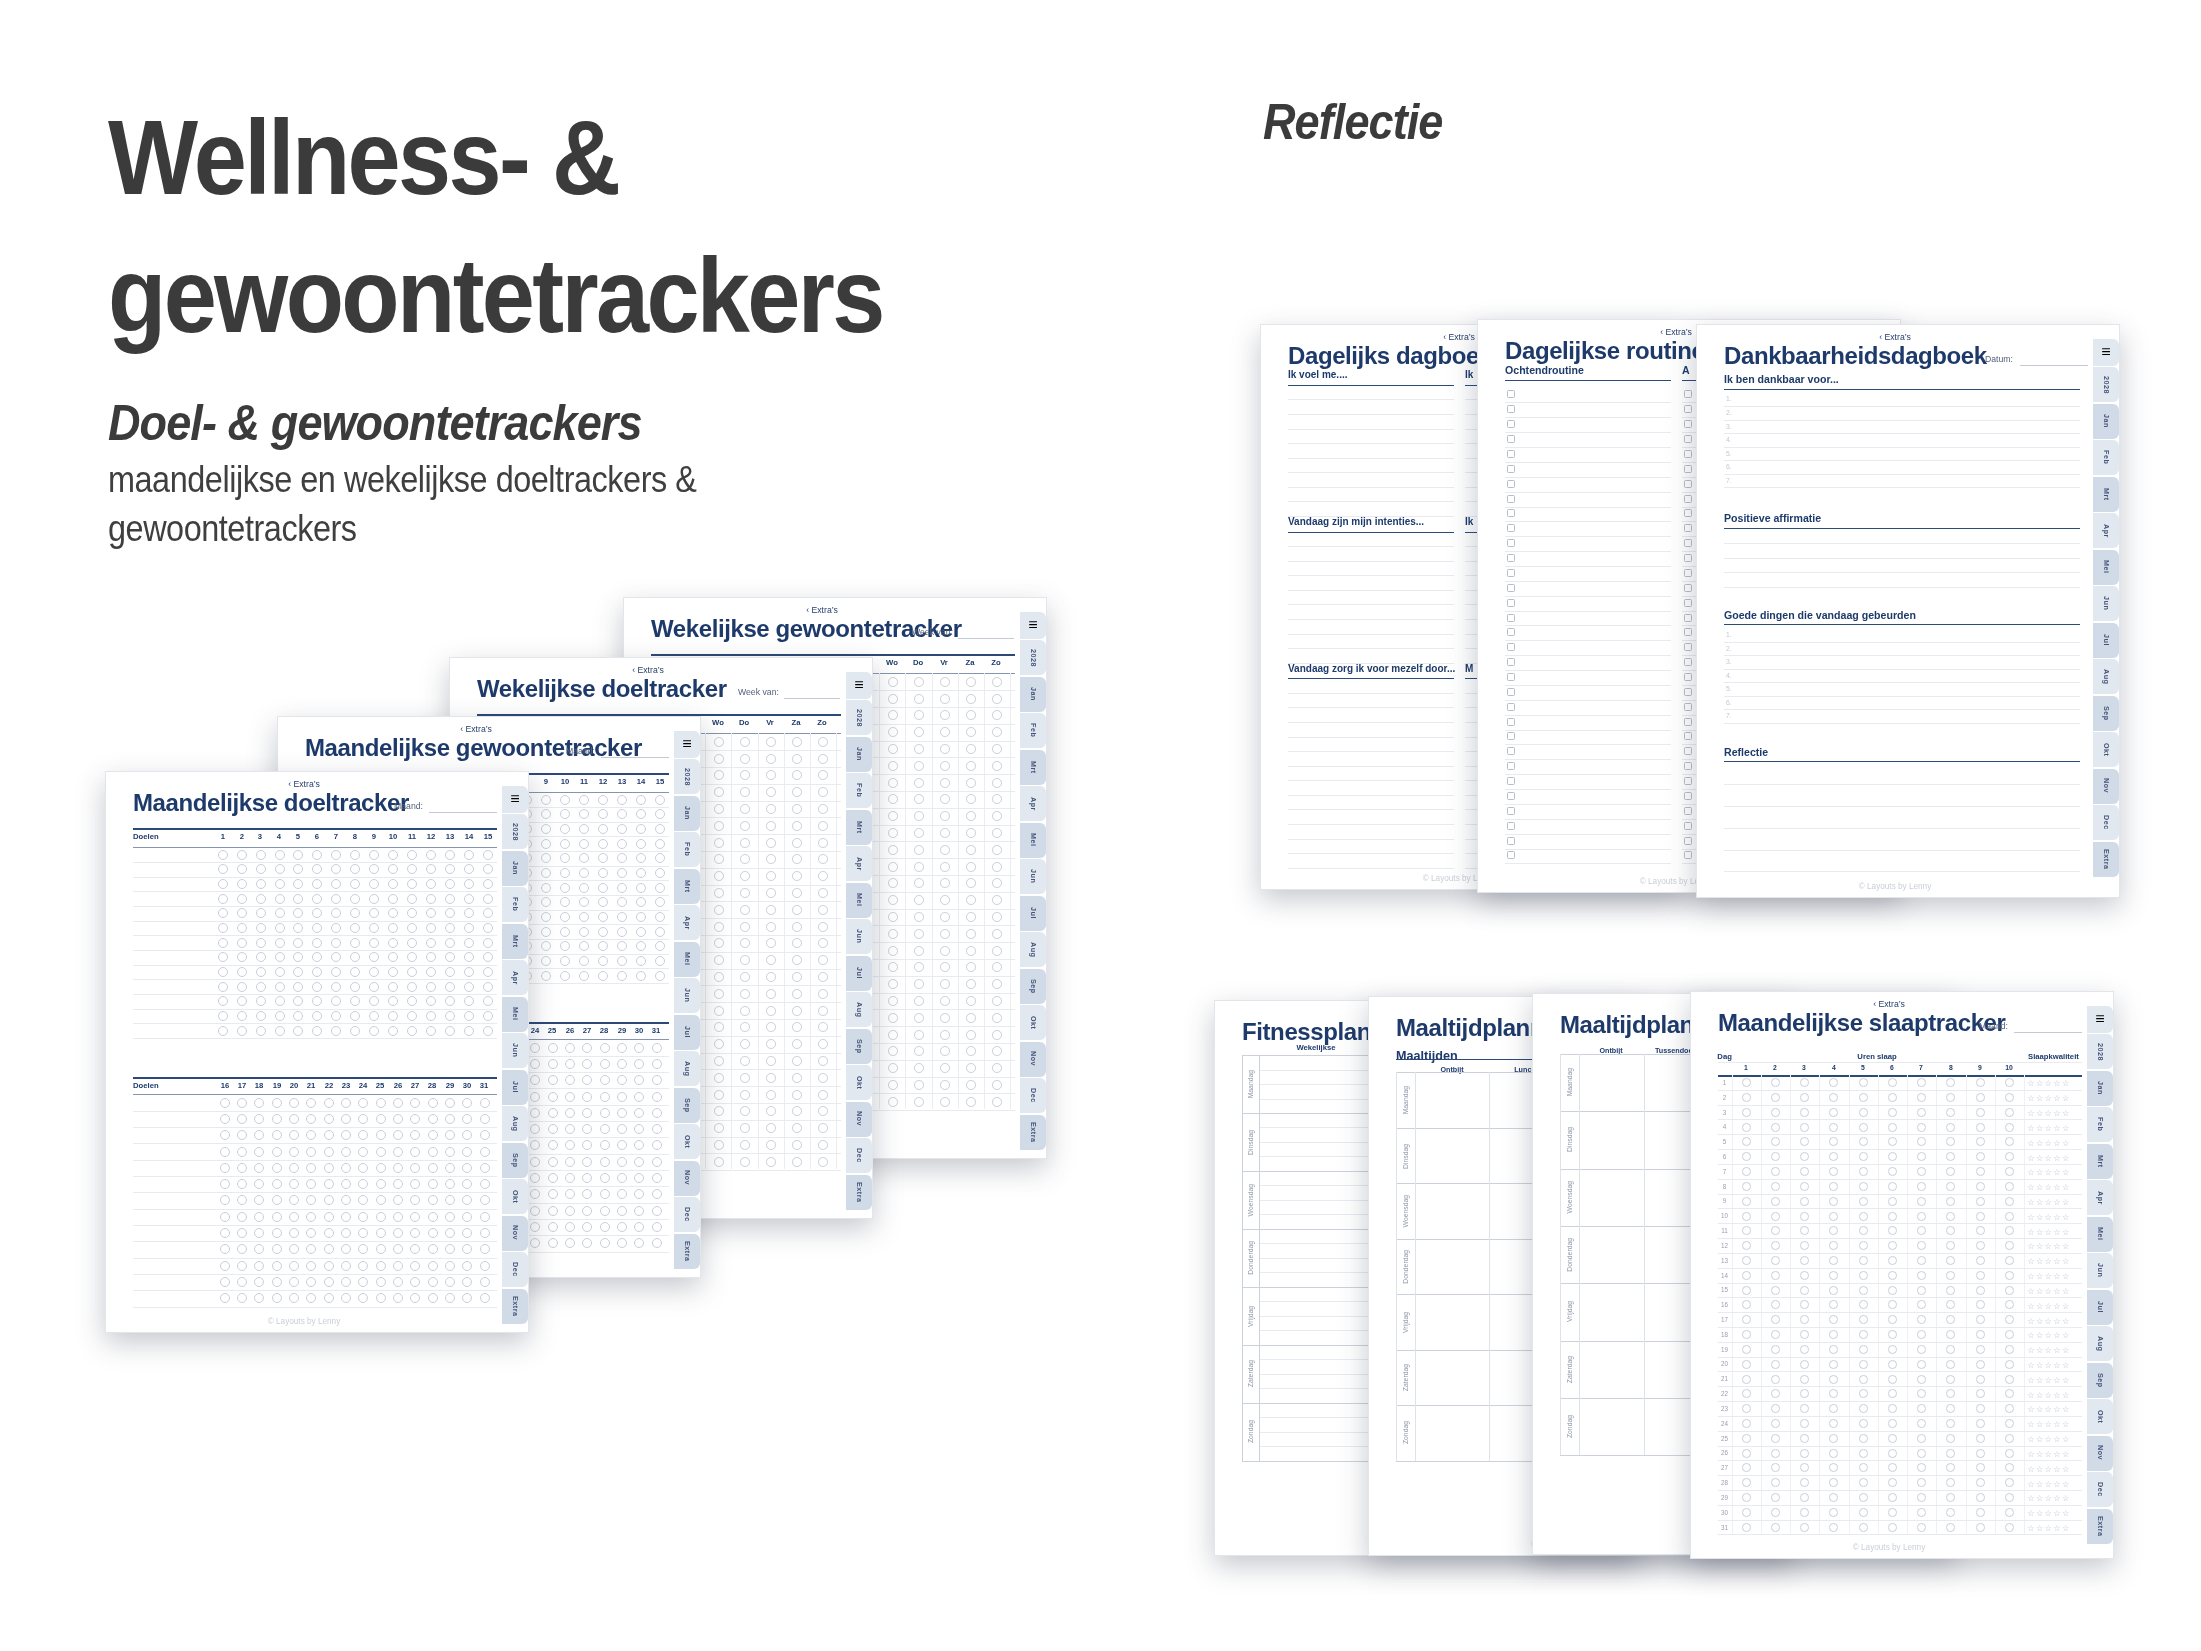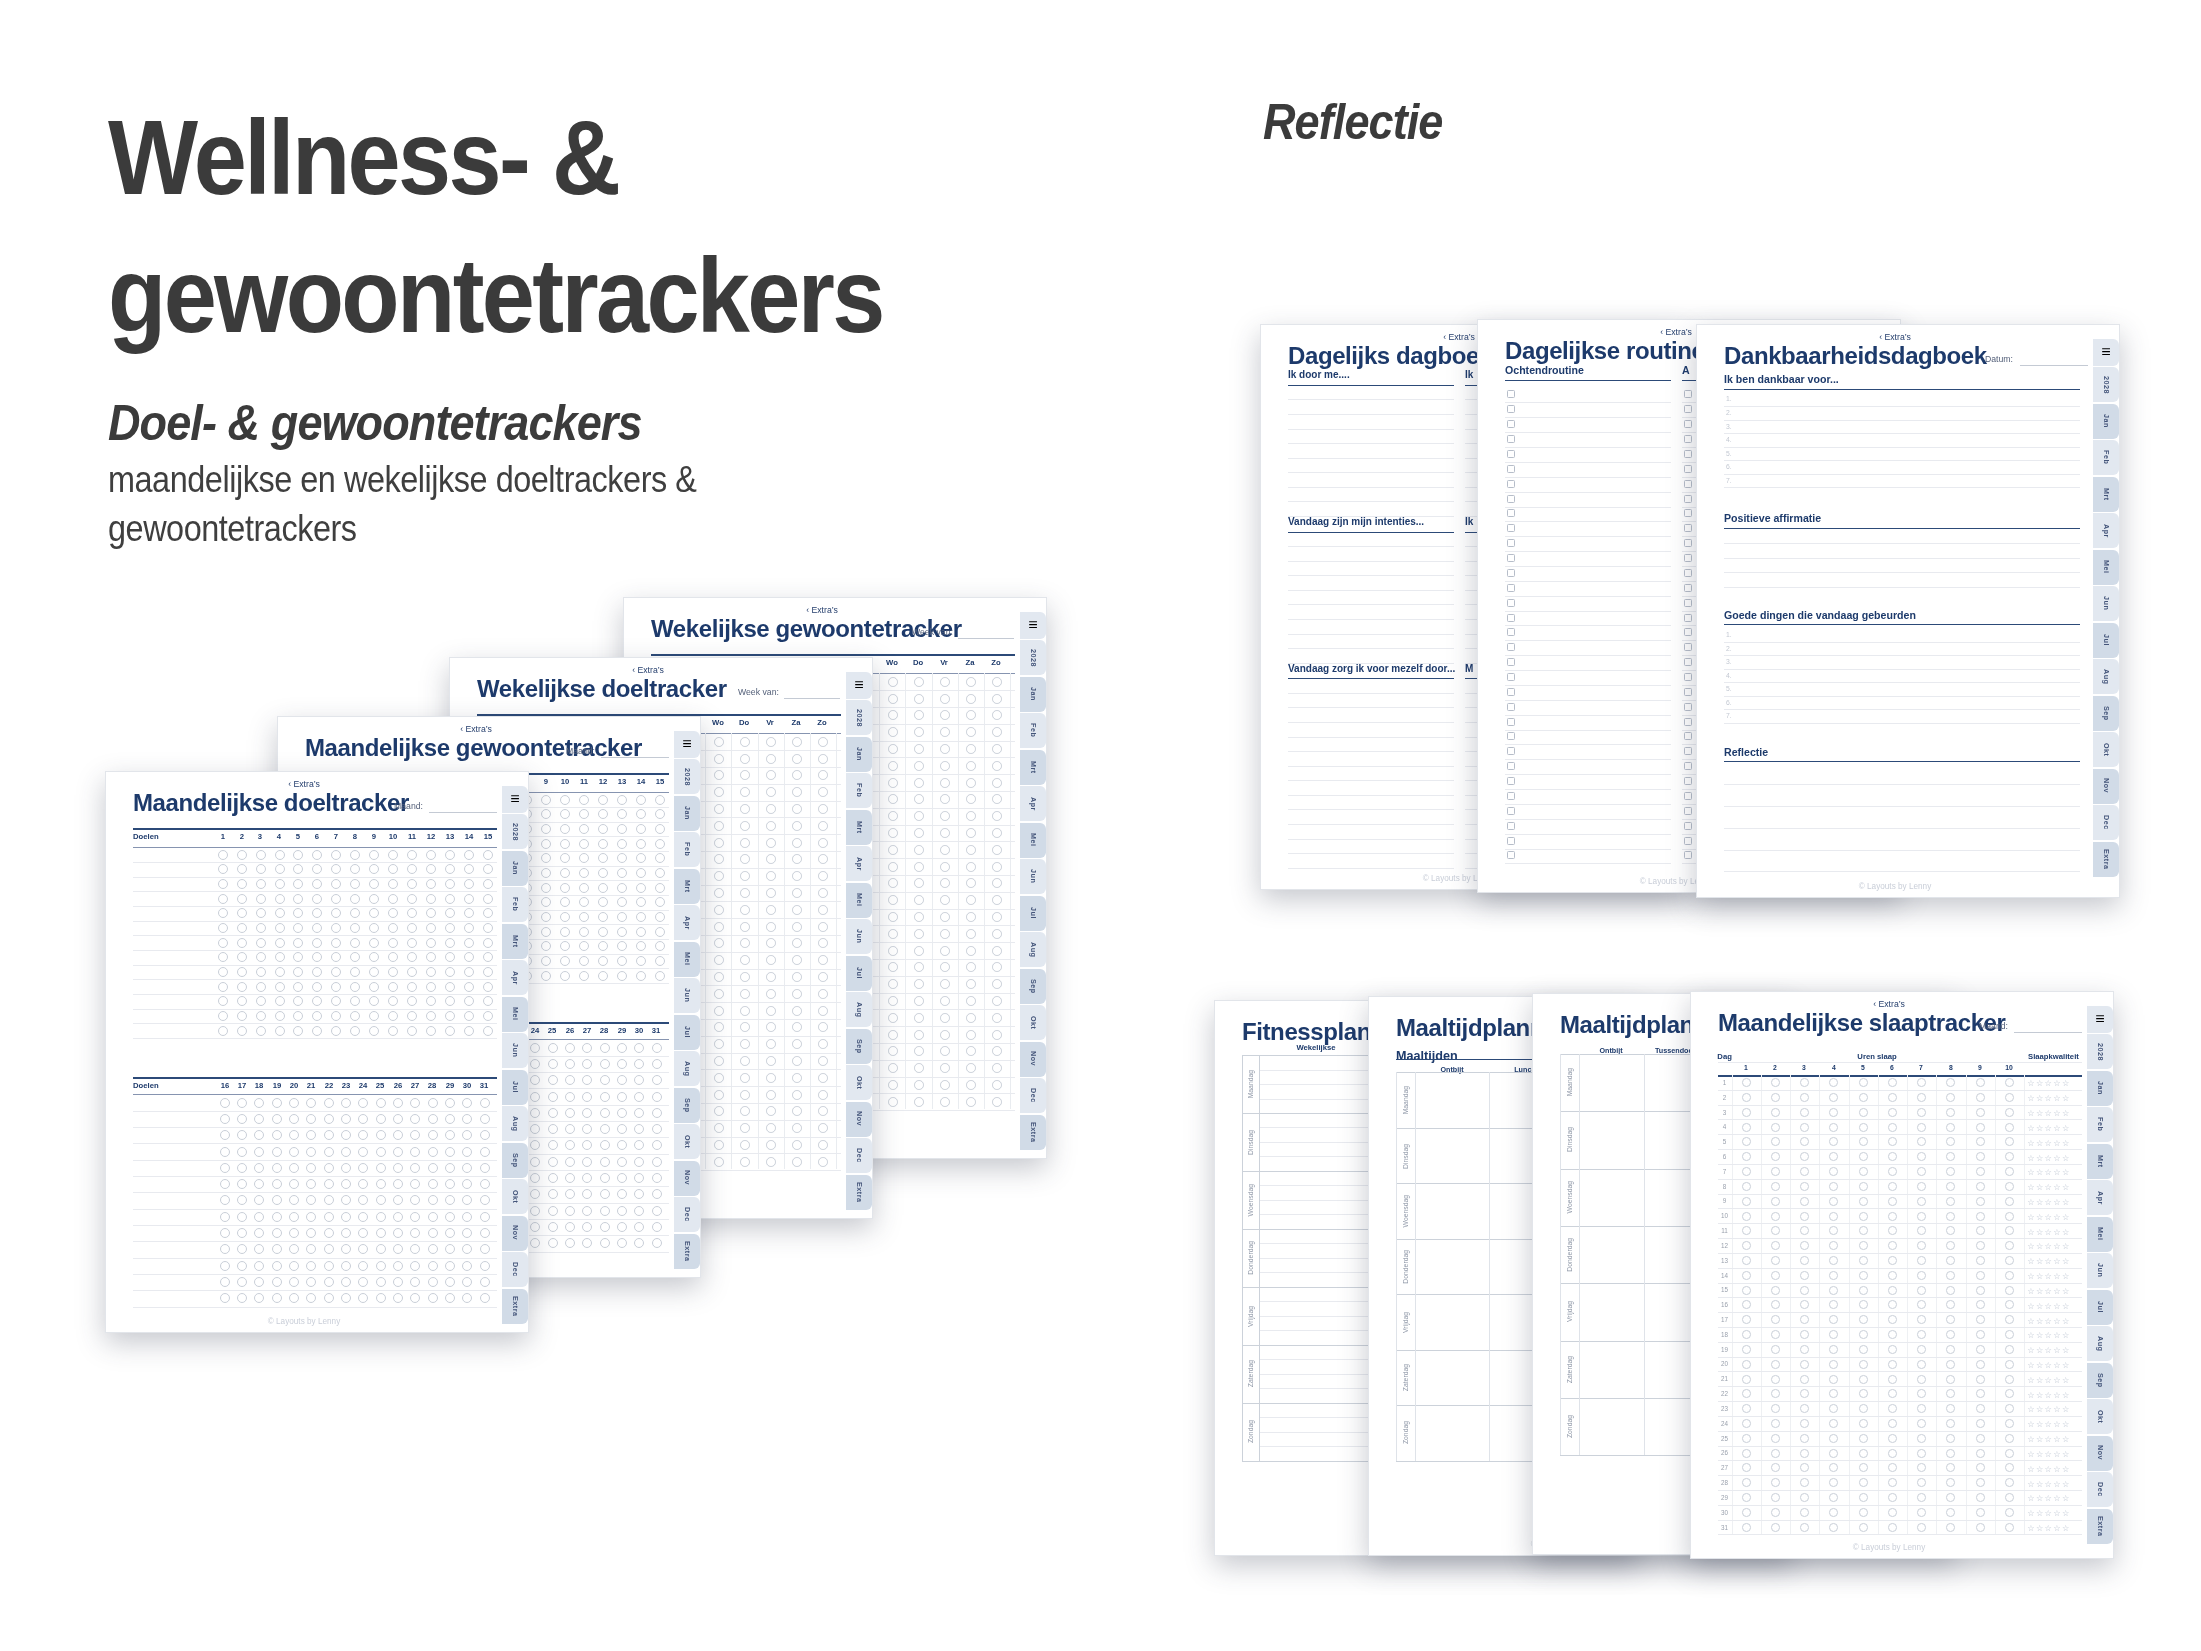--- a/index.html
+++ b/index.html
@@ -1742,21 +1742,21 @@
         <div class="pg-tab alt">
           <span>Nov</span>
         </div>
         <div class="pg-tab">
           <span>Dec</span>
         </div>
         <div class="pg-tab alt">
           <span>Extra</span>
         </div>
       </div>
-      <div class="lbl" style="left: 27px; top: 44px; font-size: 10px;">Ik door me....</div>
+      <div class="lbl" style="left: 27px; top: 44px; font-size: 10px;">Ik voel me....</div>
       <div style="left: 27px; top: 60px; width: 166px; height: 1.4px; background: rgb(44, 74, 120);"></div>
       <div class="ln-light" style="left: 27px; top: 74px; width: 166px;"></div>
       <div class="ln-light" style="left: 27px; top: 89px; width: 166px;"></div>
       <div class="ln-light" style="left: 27px; top: 104px; width: 166px;"></div>
       <div class="ln-light" style="left: 27px; top: 118px; width: 166px;"></div>
       <div class="ln-light" style="left: 27px; top: 133px; width: 166px;"></div>
       <div class="ln-light" style="left: 27px; top: 147px; width: 166px;"></div>
       <div class="ln-light" style="left: 27px; top: 162px; width: 166px;"></div>
       <div class="ln-light" style="left: 27px; top: 176px; width: 166px;"></div>
       <div class="ln-light" style="left: 27px; top: 191px; width: 166px;"></div>

